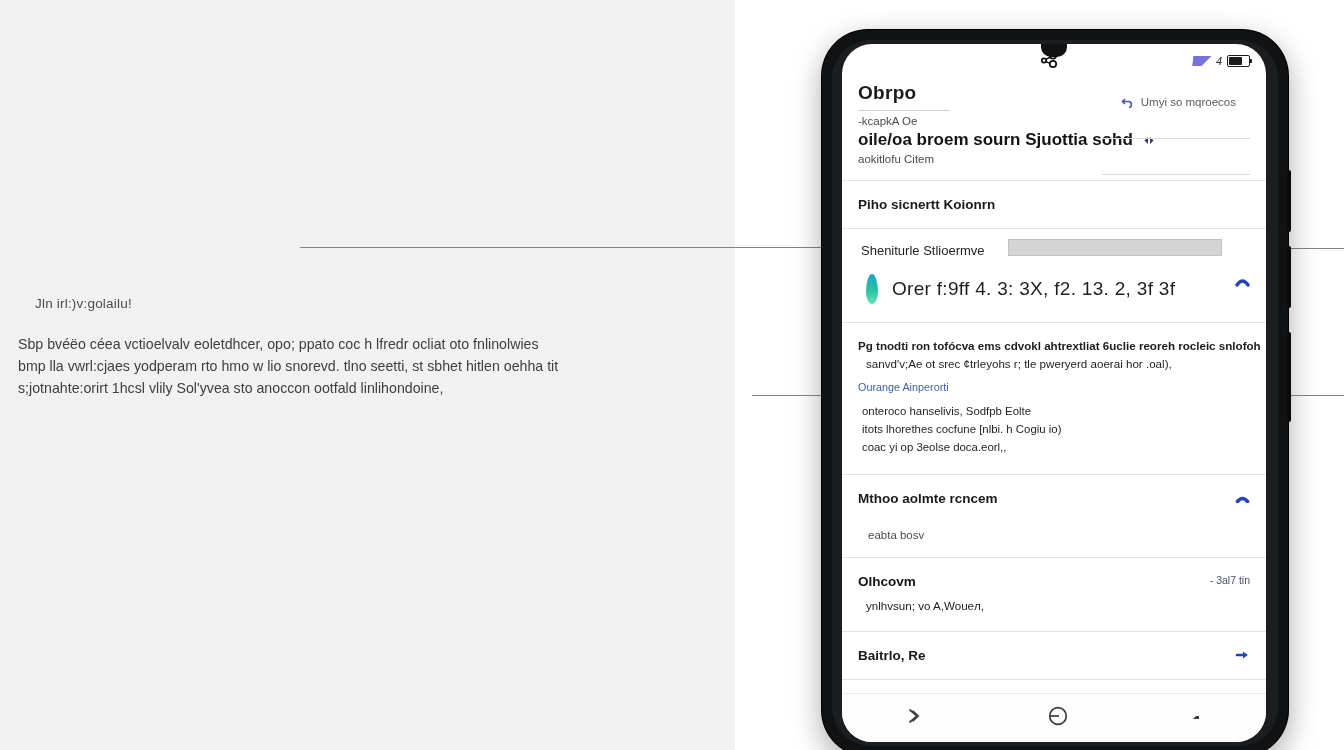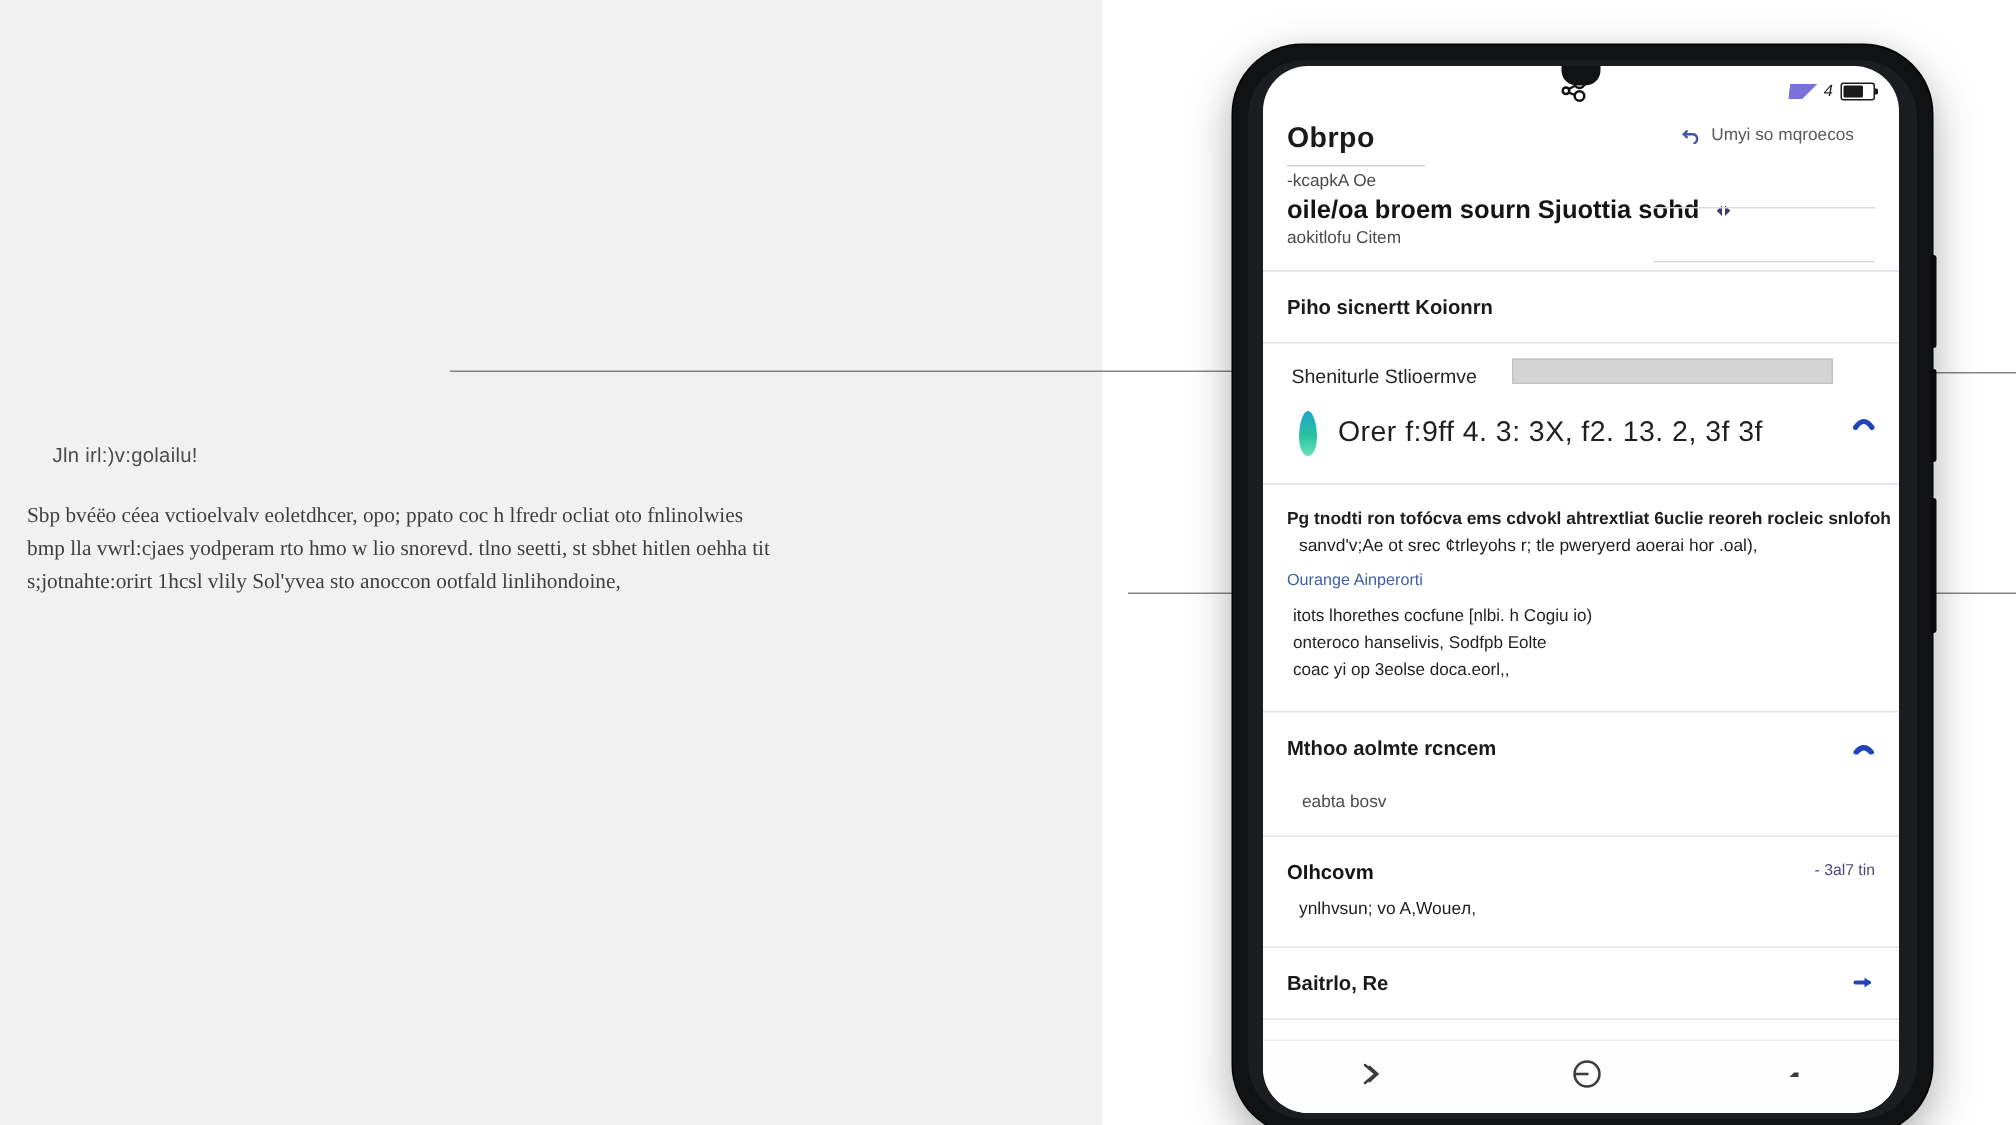--- a/index.html
+++ b/index.html
@@ -14,21 +14,21 @@
   #bg-right{position:absolute;left:735px;top:0;width:609px;height:750px;background:#ffffff;}
 
   
   #left-text{position:absolute;left:18px;top:296px;width:640px;color:#2b2b2b;}
   #left-heading{
     font-size:13.5px;font-weight:400;letter-spacing:.2px;color:#333;
     filter:blur(.35px);opacity:.88;margin-bottom:22px;margin-left:17px;
   }
   #left-body{
     font-size:14.2px;line-height:22px;color:#2f2f2f;
-    filter:blur(.3px);opacity:.92;font-family:Liberation Serif, serif;
+    filter:blur(.3px);opacity:.92;
   }
   #left-body div{white-space:nowrap;}
 
   
   .leader{position:absolute;height:1px;background:#6f6f6f;opacity:.85;}
   #leader-top-left{left:300px;top:247px;width:740px;}
   #leader-top-right{left:1222px;top:248px;width:122px;}
   #leader-mid-left{left:752px;top:395px;width:160px;}
   #leader-mid-right{left:1290px;top:395px;width:54px;}
 
@@ -79,21 +79,21 @@
   .bat::before{content:"";position:absolute;right:-3px;top:2.5px;width:2px;height:4px;background:#1b1b1b;border-radius:0 1px 1px 0;}
 
   
   #content{position:absolute;left:0;top:34px;right:0;bottom:48px;overflow:hidden;background:#f0abfc;}
   .sect{border-bottom:1px solid #e3e3e3;background:#fff;}
 
   
   #hdr{position:relative;padding:4px 16px 14px;}
   #app-title{font-size:19px;font-weight:600;color:#1a1a1a;letter-spacing:.3px;filter:blur(.35px);}
   #hdr-action{
-    position:absolute;right:30px;top:6px;display:flex;align-items:center;gap:7px;
+    position:absolute;right:30px;top:18px;display:flex;align-items:center;gap:7px;
     font-size:11.5px;color:#5a5a5a;filter:blur(.35px);
   }
   #hdr-rule{height:1px;background:#cfcfcf;width:92px;margin:6px 0 4px;}
   .hdr-sub{font-size:11.5px;color:#4a4a4a;filter:blur(.35px);margin:1px 0;}
   .hdr-main{font-size:17px;font-weight:700;color:#141414;filter:blur(.3px);margin:3px 0;display:flex;align-items:center;gap:8px;}
   #hdr-rule2{position:absolute;right:16px;top:60px;width:148px;height:1px;background:#dcdcdc;}
   #hdr-rule3{position:absolute;right:16px;top:96px;width:148px;height:1px;background:#dcdcdc;}
 
   
   .row{padding:16px;font-size:13.5px;font-weight:600;color:#1a1a1a;filter:blur(.3px);
@@ -218,22 +218,22 @@
               <path d="M2 8 Q7.5 0 13 8" fill="none" stroke="#2244bb" stroke-width="3.4" stroke-linecap="round"></path>
             </svg>
           </span>
         </div>
       </div>
 
       <div class="sect" id="sect-para">
         <div class="p-line b">Pg tnodti ron tofócva ems cdvokl ahtrextliat 6uclie reoreh rocleic snlofoh</div>
         <div class="p-line ind">sanvd'v;Ae ot srec ¢trleyohs r; tle pweryerd aoerai hor .oal),</div>
         <div id="p-link">Ourange Ainperorti</div>
+        <div class="p-small">onteroco hanselivis, Sodfpb Eolte</div>
         <div class="p-small">itots lhorethes cocfune [nlbi. h Cogiu io)</div>
-        <div class="p-small">onteroco hanselivis, Sodfpb Eolte</div>
         <div class="p-small">coac yi op 3eolse doca.eorl,,</div>
       </div>
 
       <div class="sect">
         <div class="row">
           <span>Mthoo aolmte rcncem</span>
           <span class="blue-ico">
             <svg width="15" height="9" viewBox="0 0 15 9">
               <path d="M2.5 7.5 Q7.5 1.5 12.5 7.5" fill="none" stroke="#2244bb" stroke-width="3.6" stroke-linecap="round"></path>
             </svg>

